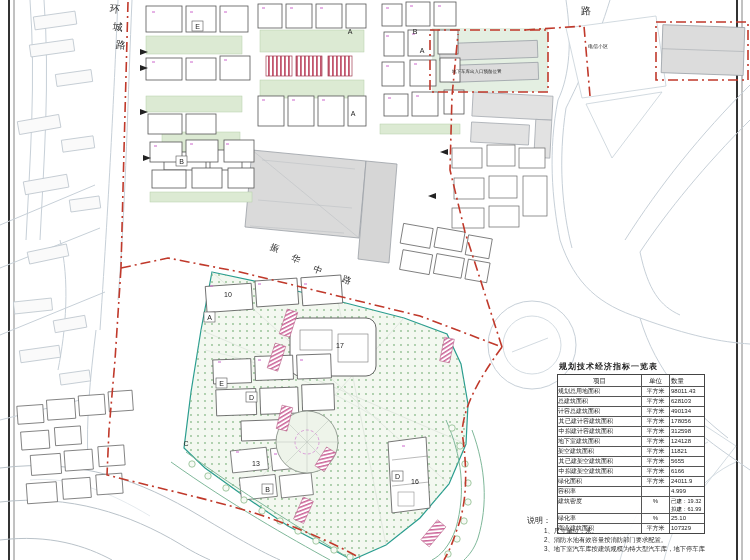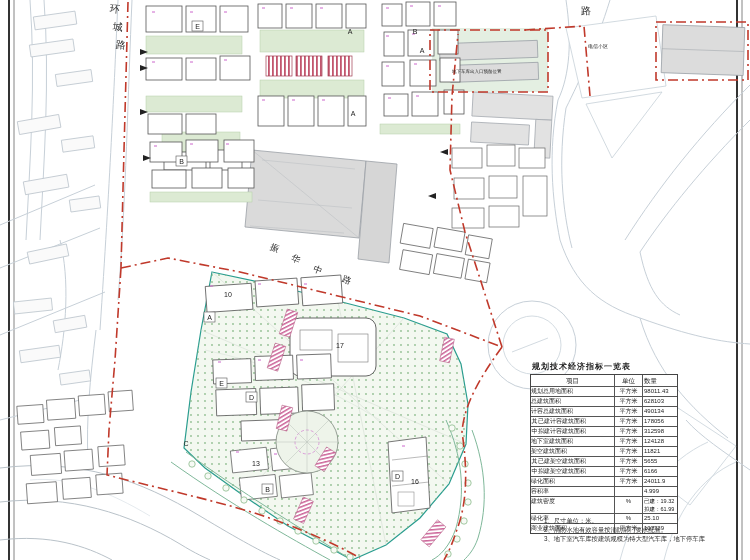--- a/index.html
+++ b/index.html
@@ -1,21 +1,21 @@
 <!DOCTYPE html>
 <html><head>
 <meta charset="utf-8">
 <style>
   html,body{margin:0;padding:0;background:#fff;}
   .stage{position:relative;width:750px;height:560px;overflow:hidden;background:#ffffff;
          font-family:"Liberation Sans",sans-serif;}
   .stage svg{position:absolute;left:0;top:0;}
   svg text{font-family:"Liberation Sans",sans-serif;fill:#222;}
   
-  .itable{position:absolute;left:530px;top:361px;width:148px;color:#1c1c1c;}
+  .itable{position:absolute;left:557px;top:361px;width:148px;color:#1c1c1c;}
   .itable-title{font-size:8px;font-weight:bold;letter-spacing:1px;margin:0 0 2px 2px;white-space:nowrap;}
   .tbl{border:1px solid #444;background:rgba(255,255,255,0.93);}
   .tr{display:flex;border-top:1px solid #555;height:9px;line-height:9px;font-size:6px;overflow:hidden;}
   .tr:first-child{border-top:none;}
   .tr.hd{height:11px;line-height:11px;font-size:6.5px;}
   .tr.tall{height:16px;}
   .c-l{width:86px;display:flex;overflow:hidden;}
   .c-l .grp{width:7px;flex:none;text-align:center;}
   .c-l .lbl{flex:1;white-space:nowrap;overflow:hidden;}
   .c-l.hdc{justify-content:center;}
@@ -491,17 +491,18 @@
       <div class="c-l">
             <span class="lbl">商业建筑面积</span>
           </div>
       <div class="c-u">平方米</div>
       <div class="c-v">107329</div>
     </div>
   </div>
 </div>
 
 <div class="notes">
+  <div class="notes-h">说明：</div>
   <div class="item">1、尺寸单位：米。</div>
   <div class="item">2、消防水池有效容量按消防部门要求配置。</div>
   <div class="item">3、地下室汽车库按建筑规模为特大型汽车库，地下停车库</div>
 </div>
 </div>
 
 </body></html>

